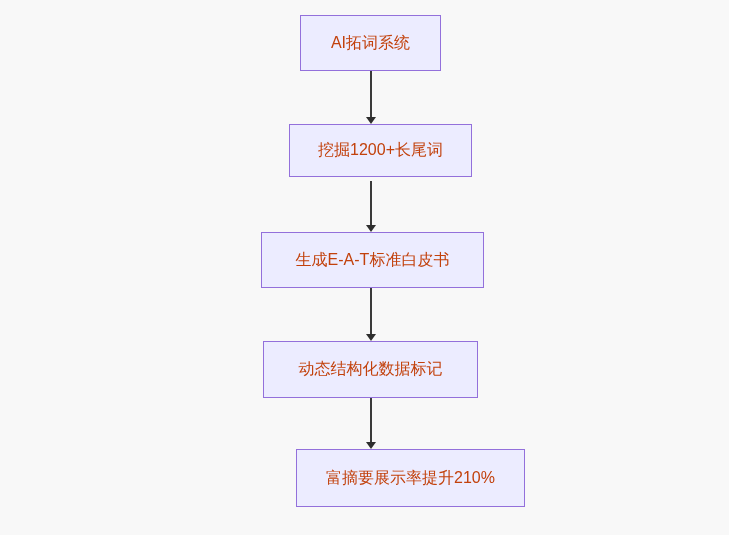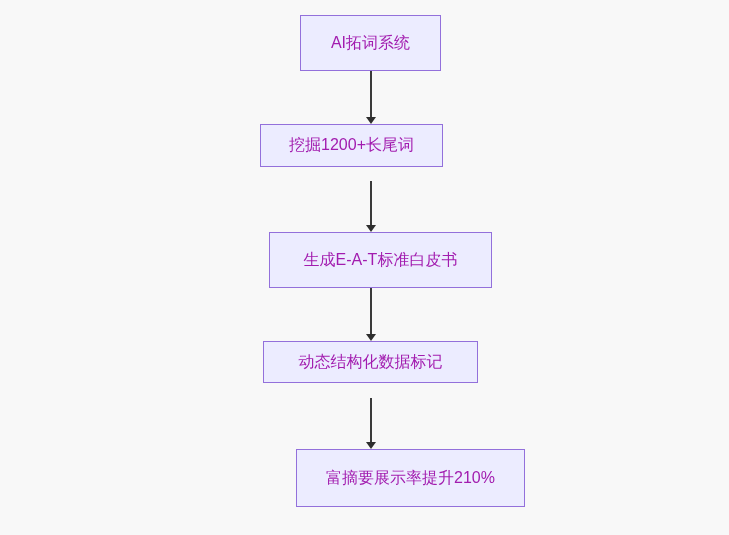--- a/index.html
+++ b/index.html
@@ -17,32 +17,32 @@
     position: relative;
     width: 729px;
     height: 535px;
     background: #f8f8f8;
   }
   .flow-node {
     position: absolute;
     box-sizing: border-box;
     background: #ECECFF;
     border: 1px solid #9370DB;
-    color: #a21caf;
+    color: #c2410c;
     font-size: 16px;
     display: flex;
     align-items: center;
     justify-content: center;
     text-align: left;
     white-space: nowrap;
   }
   .node-1 { left: 300px; top: 15px;  width: 141px; height: 56px; }
-  .node-2 { left: 260px; top: 124px; width: 183px; height: 43px; }
-  .node-3 { left: 261px; top: 232px; width: 223px; height: 56px; margin-left: 8px; }
-  .node-4 { left: 263px; top: 341px; width: 215px; height: 42px; }
+  .node-2 { left: 289px; top: 124px; width: 183px; height: 53px; }
+  .node-3 { left: 261px; top: 232px; width: 223px; height: 56px; }
+  .node-4 { left: 263px; top: 341px; width: 215px; height: 57px; }
   .node-5 { left: 256px; top: 449px; width: 229px; height: 58px; margin-left: 40px; }
 
   .flow-arrow {
     position: absolute;
     left: 365px;
     width: 12px;
     display: flex;
     flex-direction: column;
     align-items: center;
   }

